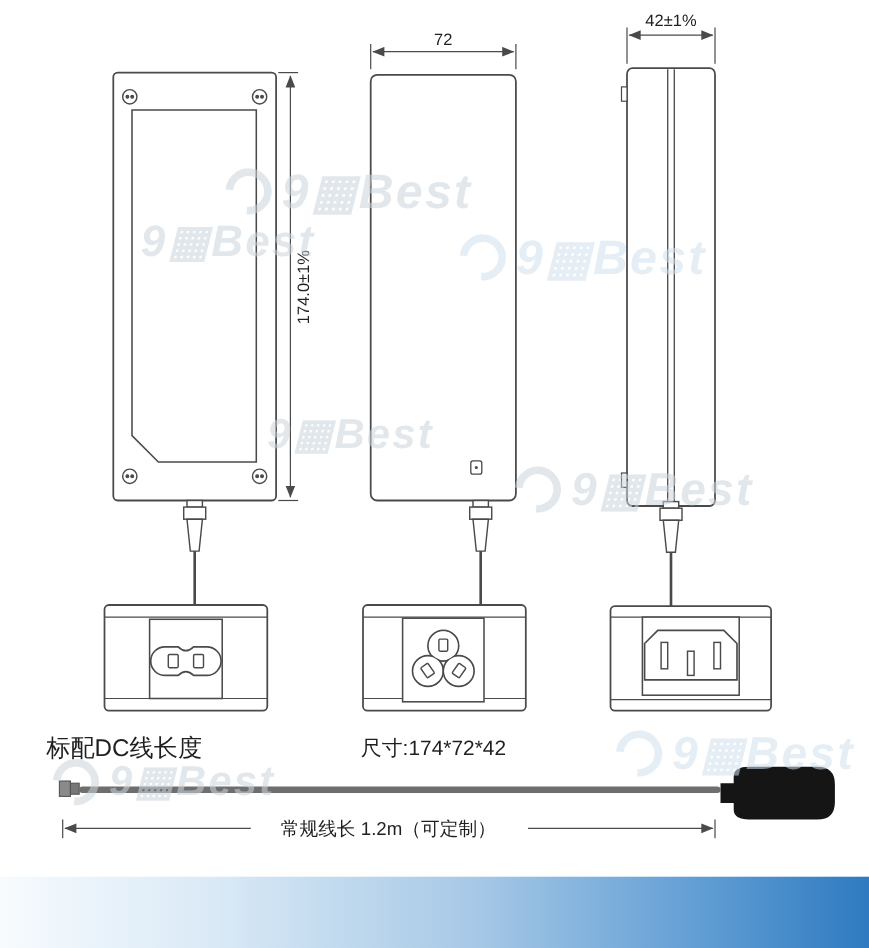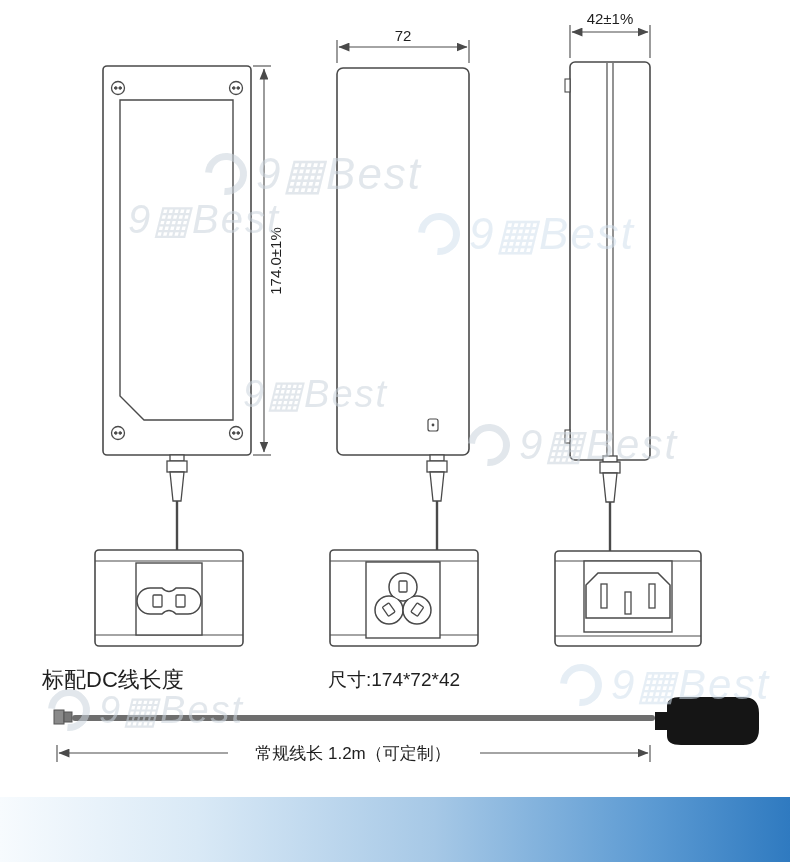--- a/index.html
+++ b/index.html
@@ -9,21 +9,21 @@
     font-family:"Liberation Sans",sans-serif;
   }
   svg{display:block;position:absolute;left:0;top:0;z-index:1;}
   svg text{font-family:"Liberation Sans",sans-serif;fill:#1f1f1f;}
   .footer-bar{
     position:absolute;left:0;top:797px;width:790px;height:65px;z-index:2;
     background:linear-gradient(90deg,#f7fbfe 0%,#d9e9f6 25%,#a6c8e6 55%,#5d9bd3 82%,#2f7ac0 100%);
   }
   .wm{
     position:absolute;display:flex;align-items:center;gap:9px;
-    color:#ccd5dd;opacity:.55;font-style:italic;font-weight:normal;
+    color:#ccd5dd;opacity:.55;font-style:italic;font-weight:bold;
     letter-spacing:2px;pointer-events:none;z-index:3;white-space:nowrap;
   }
   .wm .swirl{
     flex:0 0 auto;width:28px;height:28px;border:7px solid currentColor;
     border-left-color:transparent;border-radius:50%;transform:rotate(-40deg);
   }
   .wm.blue{color:#d3e1ee;}
 </style>
 </head>
 <body>

